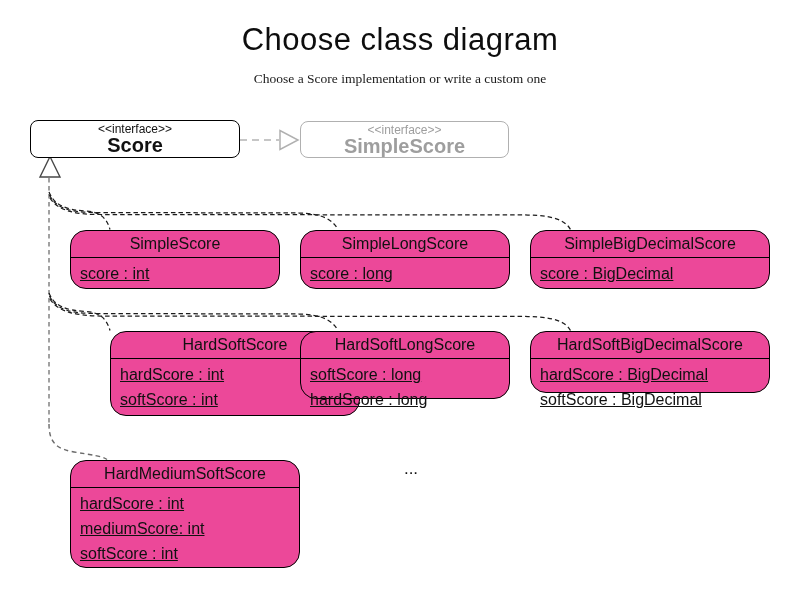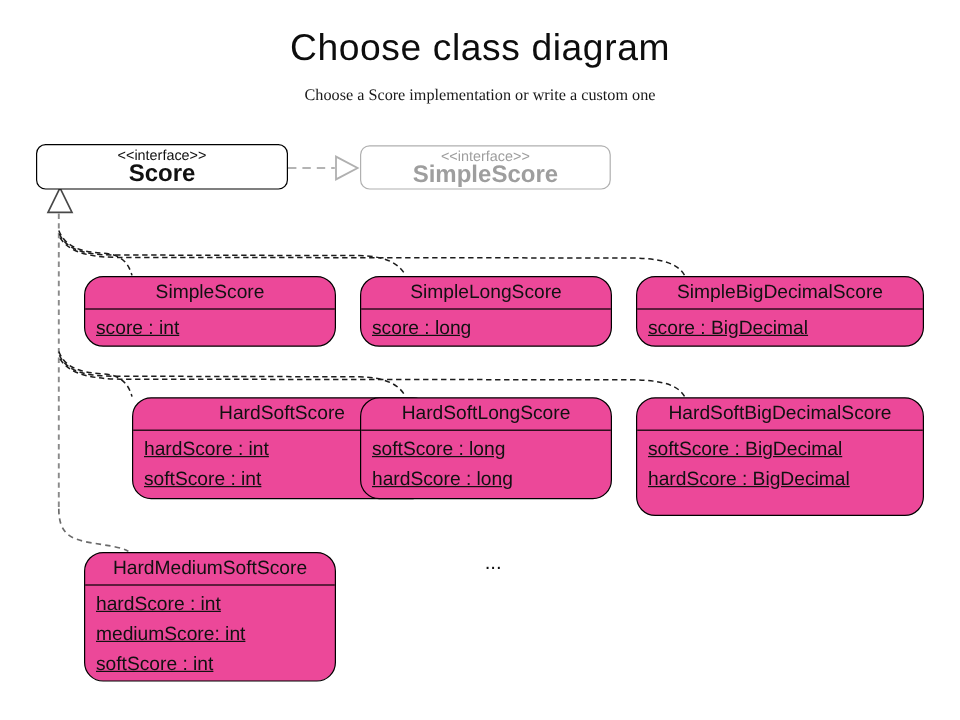--- a/index.html
+++ b/index.html
@@ -156,37 +156,37 @@
   </div>
 
   <div class="class-box" style="left:70px; top:331px; width:250px; height:85px;margin-left:40px;">
     <div class="class-title">HardSoftScore</div>
     <div class="class-attrs">
       <div class="attr-line">hardScore : int</div>
       <div class="attr-line">softScore : int</div>
     </div>
   </div>
 
-  <div class="class-box" style="left:300px; top:331px; width:210px; height:85px;">
+  <div class="class-box" style="left:300px; top:331px; width:210px; height:68px;">
     <div class="class-title">HardSoftLongScore</div>
     <div class="class-attrs">
       <div class="attr-line">softScore : long</div>
       <div class="attr-line">hardScore : long</div>
     </div>
   </div>
 
-  <div class="class-box" style="left:530px; top:331px; width:240px; height:99px;">
+  <div class="class-box" style="left:530px; top:331px; width:240px; height:62px;">
     <div class="class-title">HardSoftBigDecimalScore</div>
     <div class="class-attrs">
+      <div class="attr-line">hardScore : BigDecimal</div>
       <div class="attr-line">softScore : BigDecimal</div>
-      <div class="attr-line">hardScore : BigDecimal</div>
     </div>
   </div>
 
-  <div class="class-box" style="left:70px; top:460px; width:210px; height:108px;">
+  <div class="class-box" style="left:70px; top:460px; width:230px; height:108px;">
     <div class="class-title">HardMediumSoftScore</div>
     <div class="class-attrs">
       <div class="attr-line">hardScore : int</div>
       <div class="attr-line">mediumScore: int</div>
       <div class="attr-line">softScore : int</div>
     </div>
   </div>
 
   <div class="ellipsis">...</div>
 

